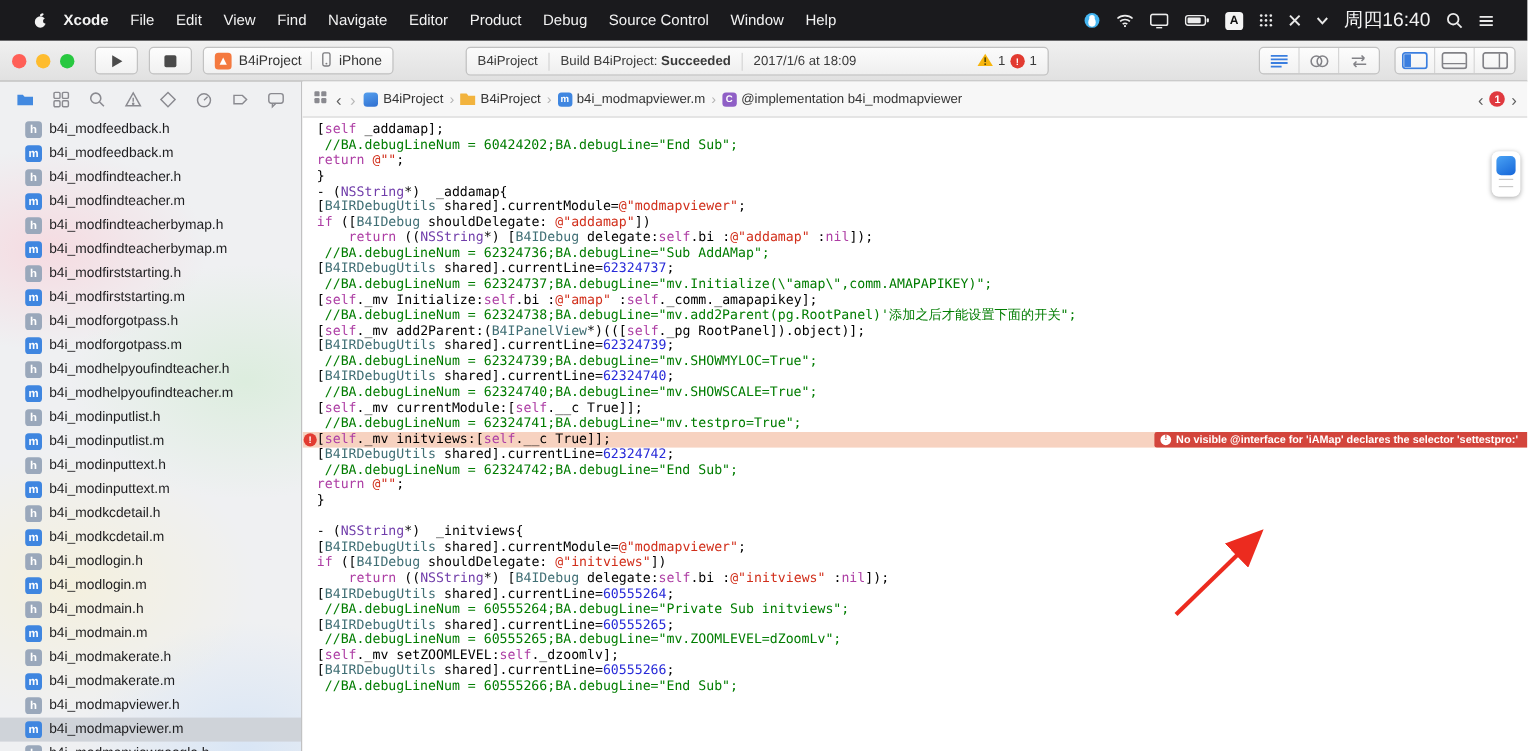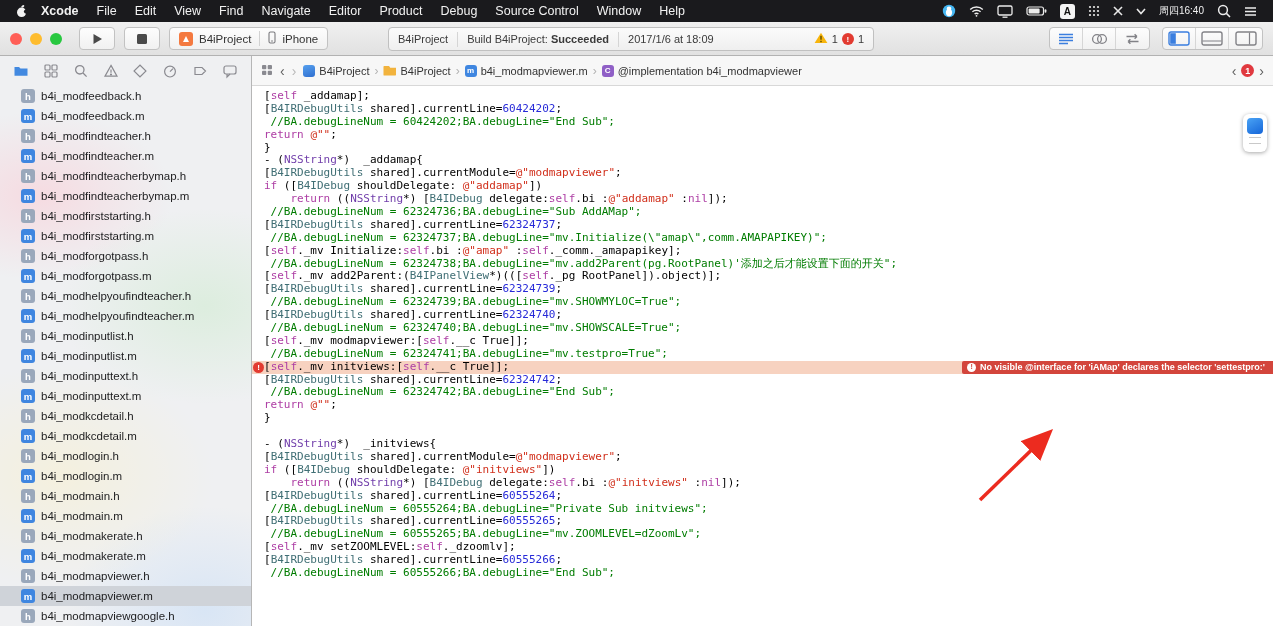--- a/index.html
+++ b/index.html
@@ -1,29 +1,29 @@
 <!DOCTYPE html>
 <html><head>
 <meta charset="utf-8">
 <style>
   *{margin:0;padding:0;box-sizing:border-box}
   html,body{width:1273px;height:626px;overflow:hidden}
   body{font-family:"Liberation Sans",sans-serif;background:#fff}
   .screen{width:1273px;height:626px;display:flex;flex-direction:column}
 
   
-  .menubar{height:22px;background:#1a1a1d;display:flex;align-items:center;color:#f2f2f2;font-size:12.5px;padding:0 16px;flex:0 0 auto}
+  .menubar{height:34px;background:#1a1a1d;display:flex;align-items:center;color:#f2f2f2;font-size:12.5px;padding:0 28px;flex:0 0 auto}
   .apple{display:flex;align-items:center;margin-right:4px}
   .mb-items{display:flex;align-items:center}
   .menu-item{padding:0 9px;white-space:nowrap}
   .menu-item.app-name{font-weight:bold}
   .mb-right{margin-left:auto;display:flex;align-items:center;gap:13px}
   .mi{display:flex;align-items:center}
   .ime{width:15px;height:15px;background:#f4f4f4;color:#111;border-radius:3px;font-size:10px;font-weight:bold;display:flex;align-items:center;justify-content:center}
-  .time{font-size:10px;white-space:nowrap}
+  .time{font-size:16px;white-space:nowrap}
 
   
   .toolbar{height:34px;background:linear-gradient(#f0f0f0,#e1e1e1);border-bottom:1px solid #b2b2b2;display:flex;align-items:center;padding:0 10px;gap:9px;position:relative;flex:0 0 auto}
   .lights{display:flex;gap:8px;margin-right:8px}
   .light{width:12px;height:12px;border-radius:50%}
   .light.red{background:#ff5f57}.light.yellow{background:#febc2e}.light.green{background:#28c840}
   .tb-btn{height:23px;min-width:36px;background:linear-gradient(#fdfdfd,#f1f1f1);border:1px solid #c2c2c2;border-radius:4px;display:flex;align-items:center;justify-content:center;cursor:default}
   .stop-sq{width:10px;height:10px;background:#4a4a4a;border-radius:1.5px;display:block}
   .scheme{height:23px;background:linear-gradient(#fdfdfd,#f1f1f1);border:1px solid #c2c2c2;border-radius:4px;display:flex;align-items:center;gap:6px;padding:0 9px;font-size:11.5px;color:#333}
   .scheme-ico{width:14px;height:14px;background:#f4793f;border-radius:3px;display:flex;align-items:center;justify-content:center}
@@ -485,39 +485,38 @@
           </span>
         <span class="jb-right">
           <span class="jb-chev">‹</span>
           <span class="issue-badge">1</span>
           <span class="jb-chev">›</span>
         </span>
       </div>
 
       <div class="code">
           <div class="code-line"><span class="tok-p">[</span><span class="tok-k">self</span><span class="tok-p"> _addamap];</span></div>
-          <div class="code-line"><span class="tok-p">[</span><span class="tok-u">B4IRDebugUtils</span><span class="tok-p"> shared].currentLine=</span><span class="tok-n">60424202</span><span class="tok-p">;</span></div>
           <div class="code-line"><span class="tok-c"> //BA.debugLineNum = 60424202;BA.debugLine="End Sub";</span></div>
           <div class="code-line"><span class="tok-k">return</span><span class="tok-p"> </span><span class="tok-s">@""</span><span class="tok-p">;</span></div>
           <div class="code-line"><span class="tok-p">}</span></div>
           <div class="code-line"><span class="tok-p">- (</span><span class="tok-t">NSString</span><span class="tok-p">*)  _addamap{</span></div>
           <div class="code-line"><span class="tok-p">[</span><span class="tok-u">B4IRDebugUtils</span><span class="tok-p"> shared].currentModule=</span><span class="tok-s">@"modmapviewer"</span><span class="tok-p">;</span></div>
           <div class="code-line"><span class="tok-k">if</span><span class="tok-p"> ([</span><span class="tok-u">B4IDebug</span><span class="tok-p"> shouldDelegate: </span><span class="tok-s">@"addamap"</span><span class="tok-p">])</span></div>
           <div class="code-line"><span class="tok-p">    </span><span class="tok-k">return</span><span class="tok-p"> ((</span><span class="tok-t">NSString</span><span class="tok-p">*) [</span><span class="tok-u">B4IDebug</span><span class="tok-p"> delegate:</span><span class="tok-k">self</span><span class="tok-p">.bi :</span><span class="tok-s">@"addamap"</span><span class="tok-p"> :</span><span class="tok-k">nil</span><span class="tok-p">]);</span></div>
           <div class="code-line"><span class="tok-c"> //BA.debugLineNum = 62324736;BA.debugLine="Sub AddAMap";</span></div>
           <div class="code-line"><span class="tok-p">[</span><span class="tok-u">B4IRDebugUtils</span><span class="tok-p"> shared].currentLine=</span><span class="tok-n">62324737</span><span class="tok-p">;</span></div>
           <div class="code-line"><span class="tok-c"> //BA.debugLineNum = 62324737;BA.debugLine="mv.Initialize(\"amap\",comm.AMAPAPIKEY)";</span></div>
           <div class="code-line"><span class="tok-p">[</span><span class="tok-k">self</span><span class="tok-p">._mv Initialize:</span><span class="tok-k">self</span><span class="tok-p">.bi :</span><span class="tok-s">@"amap"</span><span class="tok-p"> :</span><span class="tok-k">self</span><span class="tok-p">._comm._amapapikey];</span></div>
           <div class="code-line"><span class="tok-c"> //BA.debugLineNum = 62324738;BA.debugLine="mv.add2Parent(pg.RootPanel)'添加之后才能设置下面的开关";</span></div>
           <div class="code-line"><span class="tok-p">[</span><span class="tok-k">self</span><span class="tok-p">._mv add2Parent:(</span><span class="tok-u">B4IPanelView</span><span class="tok-p">*)(([</span><span class="tok-k">self</span><span class="tok-p">._pg RootPanel]).object)];</span></div>
           <div class="code-line"><span class="tok-p">[</span><span class="tok-u">B4IRDebugUtils</span><span class="tok-p"> shared].currentLine=</span><span class="tok-n">62324739</span><span class="tok-p">;</span></div>
           <div class="code-line"><span class="tok-c"> //BA.debugLineNum = 62324739;BA.debugLine="mv.SHOWMYLOC=True";</span></div>
           <div class="code-line"><span class="tok-p">[</span><span class="tok-u">B4IRDebugUtils</span><span class="tok-p"> shared].currentLine=</span><span class="tok-n">62324740</span><span class="tok-p">;</span></div>
           <div class="code-line"><span class="tok-c"> //BA.debugLineNum = 62324740;BA.debugLine="mv.SHOWSCALE=True";</span></div>
-          <div class="code-line"><span class="tok-p">[</span><span class="tok-k">self</span><span class="tok-p">._mv modmapviewer:[</span><span class="tok-k">self</span><span class="tok-p">.__c True]];</span></div>
+          <div class="code-line"><span class="tok-p">[</span><span class="tok-k">self</span><span class="tok-p">._mv currentModule:[</span><span class="tok-k">self</span><span class="tok-p">.__c True]];</span></div>
           <div class="code-line"><span class="tok-c"> //BA.debugLineNum = 62324741;BA.debugLine="mv.testpro=True";</span></div>
           <div class="code-line error-line"><span class="tok-p">[</span><span class="tok-k">self</span><span class="tok-p">._mv initviews:[</span><span class="tok-k">self</span><span class="tok-p">.__c True]];</span><span class="err-gutter">!</span><span class="err-banner">
               <span class="err-banner-ico">!</span>
               <span>No visible @interface for 'iAMap' declares the selector 'settestpro:'</span>
             </span></div>
           <div class="code-line"><span class="tok-p">[</span><span class="tok-u">B4IRDebugUtils</span><span class="tok-p"> shared].currentLine=</span><span class="tok-n">62324742</span><span class="tok-p">;</span></div>
           <div class="code-line"><span class="tok-c"> //BA.debugLineNum = 62324742;BA.debugLine="End Sub";</span></div>
           <div class="code-line"><span class="tok-k">return</span><span class="tok-p"> </span><span class="tok-s">@""</span><span class="tok-p">;</span></div>
           <div class="code-line"><span class="tok-p">}</span></div>
           <div class="code-line"></div>

